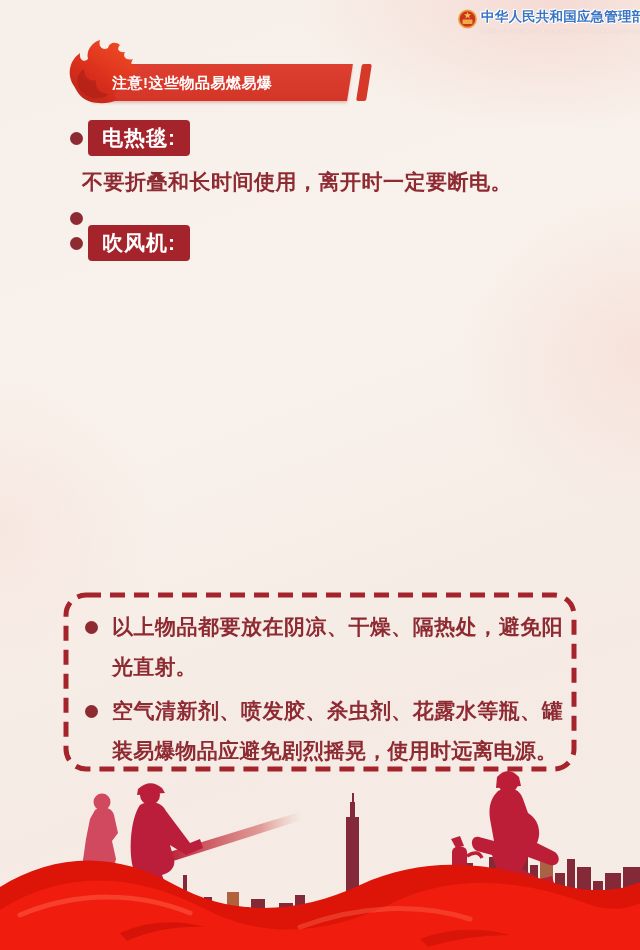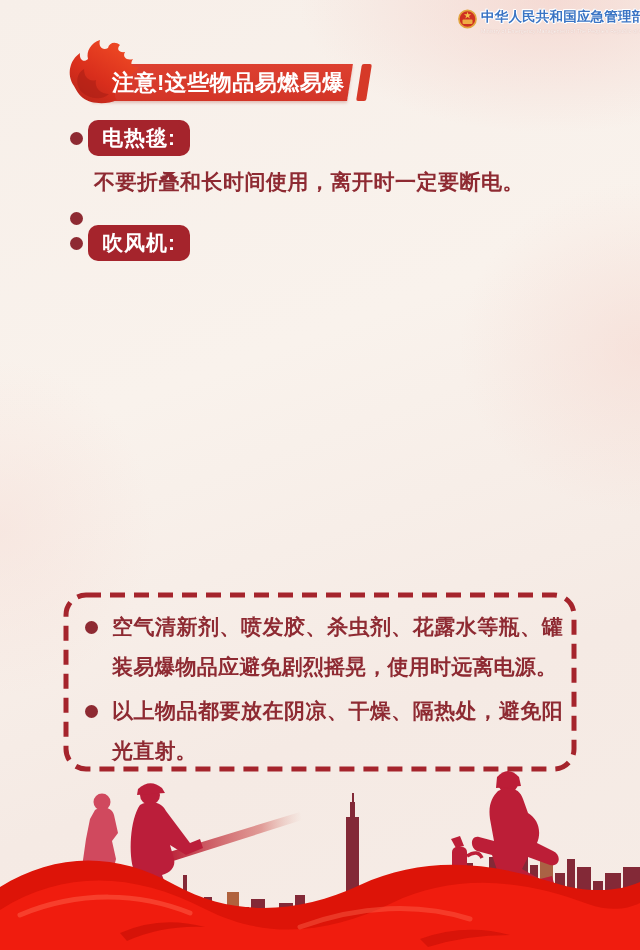--- a/index.html
+++ b/index.html
@@ -35,31 +35,31 @@
   .gov-sub{font-size:5.3px;color:#fefbf9;white-space:nowrap;margin-top:1.5px;letter-spacing:.1px;
     text-shadow:0 0 1px rgba(180,120,110,.6);}
 
   
   .title-banner{position:absolute;left:60px;top:40px;width:320px;height:70px;}
   .banner-bg{position:absolute;left:35px;top:24px;width:255px;height:37px;
     background:linear-gradient(180deg,#dd4030,#d33527);transform:skewX(-9deg);
     box-shadow:0 2px 3px rgba(160,40,30,.25);}
   .banner-slash{position:absolute;left:299px;top:24px;width:10px;height:37px;
     background:#d63928;transform:skewX(-9deg);border-radius:2px;}
-  .banner-text{position:absolute;left:52px;top:30px;font-size:22px;line-height:25px;
+  .banner-text{position:absolute;left:52px;top:30px;font-size:15px;line-height:25px;
     font-weight:bold;color:#fff;letter-spacing:.5px;white-space:nowrap;}
   .flame{position:absolute;left:0;top:-2px;}
 
   
   .content{position:absolute;left:62px;top:120px;width:516px;}
   .item-head{display:flex;align-items:center;}
   .dot{width:13px;height:13px;border-radius:50%;background:var(--text-red);margin-left:8px;margin-right:5px;flex:none;}
   .pill{display:inline-block;background:var(--label-red);color:#fff;font-weight:bold;
-    font-size:21px;line-height:36px;height:36px;padding:0 14px;border-radius:10px;letter-spacing:1px;}
-  .item-text{margin:6px 0 11px 32px;color:var(--text-red);font-weight:bold;
+    font-size:21px;line-height:36px;height:36px;padding:0 14px;border-radius:4px;letter-spacing:1px;}
+  .item-text{margin:6px 0 11px 20px;color:var(--text-red);font-weight:bold;
     font-size:21px;line-height:39px;letter-spacing:.5px;text-align:justify;}
 
   
   .notes-box{position:absolute;left:63px;top:592px;width:514px;height:180px;box-sizing:border-box;
     padding:15px 14px 0 49px;}
   .dash-border{position:absolute;left:0;top:0;}
   .note{position:relative;margin-bottom:4px;}
   .note p{margin:0;color:var(--text-red);font-weight:bold;font-size:21px;line-height:40px;
     letter-spacing:.2px;text-align:justify;}
   .note-dot{position:absolute;left:-27px;top:14px;width:13px;height:13px;border-radius:50%;
@@ -127,25 +127,25 @@
       </div>
     </section>
   </div>
 
   <div class="notes-box">
     <svg class="dash-border" width="514" height="180" viewBox="0 0 514 180">
       <rect x="3" y="3" width="508" height="174" rx="20" fill="none" style="stroke:var(--dash-red,#a5242c)" stroke-width="5" stroke-dasharray="15 9"></rect>
     </svg>
     <div class="note">
       <span class="note-dot"></span>
-      <p>空气清新剂、喷发胶、杀虫剂、花露水等瓶、罐装易爆物品应避免剧烈摇晃，使用时远离电源。</p>
+      <p>以上物品都要放在阴凉、干燥、隔热处，避免阳光直射。</p>
     </div>
     <div class="note">
       <span class="note-dot"></span>
-      <p>以上物品都要放在阴凉、干燥、隔热处，避免阳光直射。</p>
+      <p>空气清新剂、喷发胶、杀虫剂、花露水等瓶、罐装易爆物品应避免剧烈摇晃，使用时远离电源。</p>
     </div>
   </div>
 
   <svg class="scene" width="640" height="195" viewBox="0 0 640 195">
     <defs>
       <linearGradient id="jet" x1="0" y1="0" x2="1" y2="0">
         <stop offset="0" stop-color="#b91d35"></stop>
         <stop offset=".7" stop-color="#cf5a57" stop-opacity=".55"></stop>
         <stop offset="1" stop-color="#dc9a8c" stop-opacity="0"></stop>
       </linearGradient>

